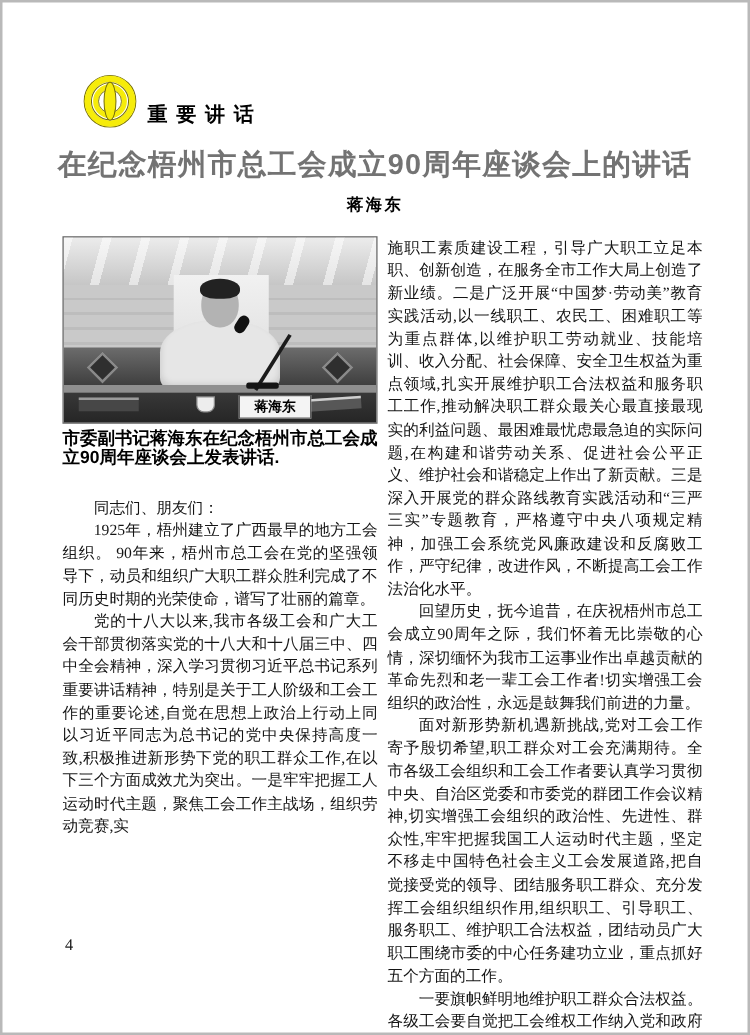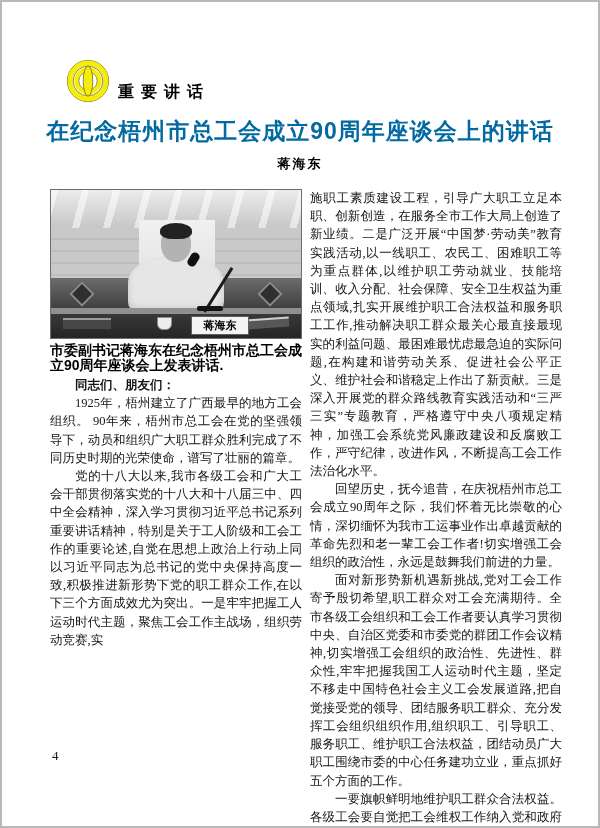--- a/index.html
+++ b/index.html
@@ -16,41 +16,41 @@
   .logo { width:44px; height:44px; display:block; }
   .section-label {
     font-family:"Liberation Sans", sans-serif; font-weight:bold;
     font-size:16px; letter-spacing:7px; color:#000; margin-left:8px; margin-top:4px;
   }
 
   
   .title {
     position:absolute; left:0; top:114px; width:100%; text-align:center;
     font-family:"Liberation Sans", sans-serif; font-weight:bold;
-    font-size:23px; letter-spacing:1px; color:#0369a1;
+    font-size:23px; letter-spacing:1px; color:#737373;
   }
   .author {
     position:absolute; left:0; top:153px; width:100%; text-align:center;
     font-family:"Liberation Sans", sans-serif; font-weight:bold;
     font-size:13px; letter-spacing:2px; color:#000;
   }
 
   
   .columns {
     position:absolute; left:48px; top:187px; width:512px;
     display:flex; gap:8px;
   }
   .col { width:252px; }
 
   .body-text {
     font-size:12.5px; line-height:18.2px; text-align:justify;
     color:#141414; font-weight:500;
   }
   .para { text-indent:2em; }
-  .salutation { text-indent:2em; font-weight:bold; margin-top:3px; }
+  .salutation { text-indent:2em; font-weight:normal; margin-top:24px; }
 
   
   .photo {
     position:relative; width:252px; height:150px; overflow:hidden;
     background:#cfcfcf; border:1px solid #6e6e6e;
   }
   .ph-ceiling {
     position:absolute; left:0; top:0; width:100%; height:38px;
     background:
       repeating-linear-gradient(105deg, rgba(255,255,255,.55) 0 7px, rgba(0,0,0,0) 7px 30px),

